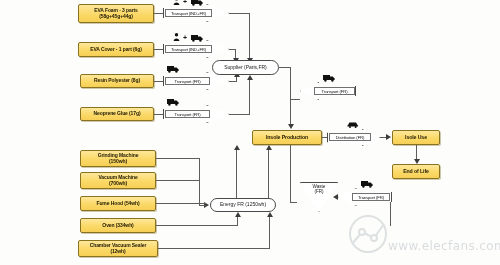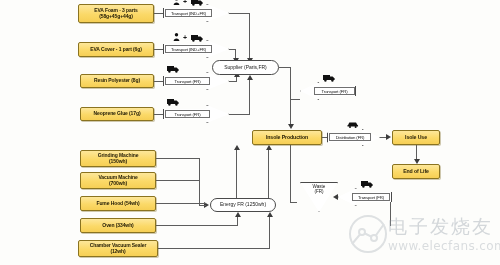--- a/index.html
+++ b/index.html
@@ -383,17 +383,16 @@
   <div class="ln lv" style="left:269px; top:217px; height:32px;"></div>
   <div class="tip tip-u" style="left:267px; top:212px;"></div>
 
   <div id="watermark">
     <svg width="40" height="44" viewBox="0 0 40 44" style="position:absolute;left:0;top:2px;opacity:0.75;">
       <circle cx="20" cy="20" r="18" fill="none" stroke="#9aa3ad" stroke-width="2"></circle>
       <path d="M4 30 L14 18 L26 24 L36 10" fill="none" stroke="#9aa3ad" stroke-width="2"></path>
       <circle cx="14" cy="18" r="3" fill="#fdfdfb" stroke="#9aa3ad" stroke-width="2"></circle>
       <circle cx="26" cy="24" r="3" fill="#fdfdfb" stroke="#9aa3ad" stroke-width="2"></circle>
     </svg>
-    <div class="wm-cn">电子发烧友</div>
     <div class="wm-url">www.elecfans.com</div>
   </div>
 
 </div>
 
 </body></html>

